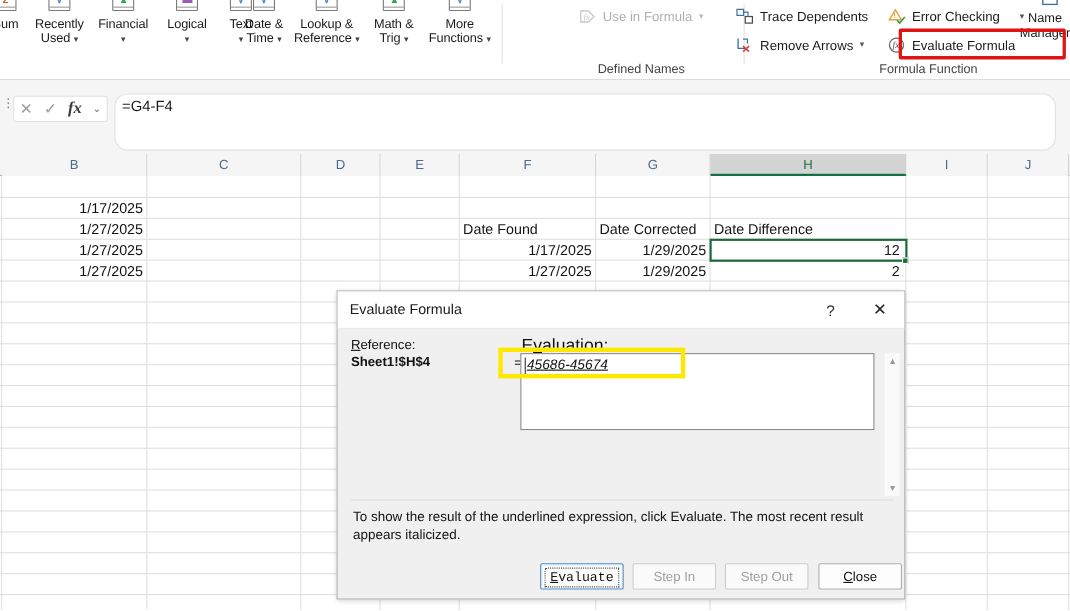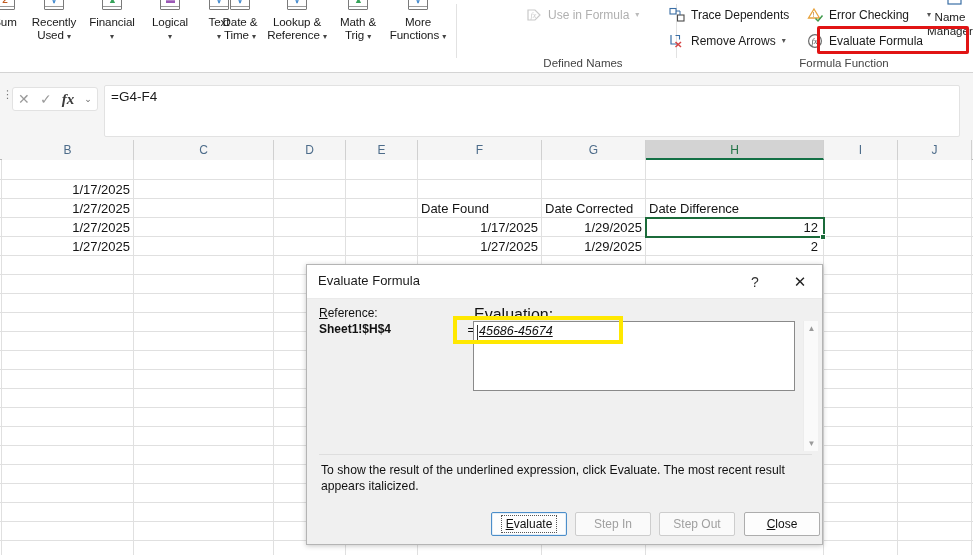--- a/index.html
+++ b/index.html
@@ -90,21 +90,21 @@
     position: absolute; left: 12px; top: 14px; width: 86px; height: 24px;
     background: #fff; border: 1px solid #e2e2e2; border-radius: 3px;
     display: flex; align-items: center; justify-content: space-around;
   }
   .fbar-btns span { color: #9a9a9a; font-size: 14px; }
   .fbar-btns .fx { color: #3b3b3b; font-style: italic; font-weight: bold;
      font-family: "Liberation Serif", serif; font-size: 15px; }
   .fbar-btns .cv { font-size: 9px; color: #6a6a6a; }
   .fbar-input {
     position: absolute; left: 104px; top: 12px; width: 856px; height: 52px;
-    background: #fff; border: 1px solid #e2e2e2; border-radius: 2px;
+    background: #fff; border: 1px solid #e2e2e2; border-radius: 12px;
     padding: 3px 6px; font-size: 13.5px; color: #1a1a1a;
     font-family: "Liberation Sans", sans-serif;
   }
 
   
   .gridzone {
     position: absolute; left: 0; top: 140px; width: 973px; height: 415px;
     background: #fff; overflow: hidden;
   }
   .colheads {
@@ -219,20 +219,21 @@
     cursor: default;
   }
   .dbtn.dis { color: #a0a0a0; background: #fafafa; border-color: #cdcdcd; }
   .dbtn.focus {
     border: 1px solid #4c8ec9; box-shadow: inset 0 0 0 1px #e3eef8;
   }
   .dbtn .ul { text-decoration: underline; }
   .dbtn .dotted {
     display: inline-block; border: 1px dotted #555; padding: 0 4px;
     line-height: 16px;
+    font-family: Liberation Mono, monospace;
   }
 </style>
 </head>
 <body>
 
 <div id="app">
 
   <div class="ribbon">
 
     <div class="rib-group" style="left:0; width:452px;">

